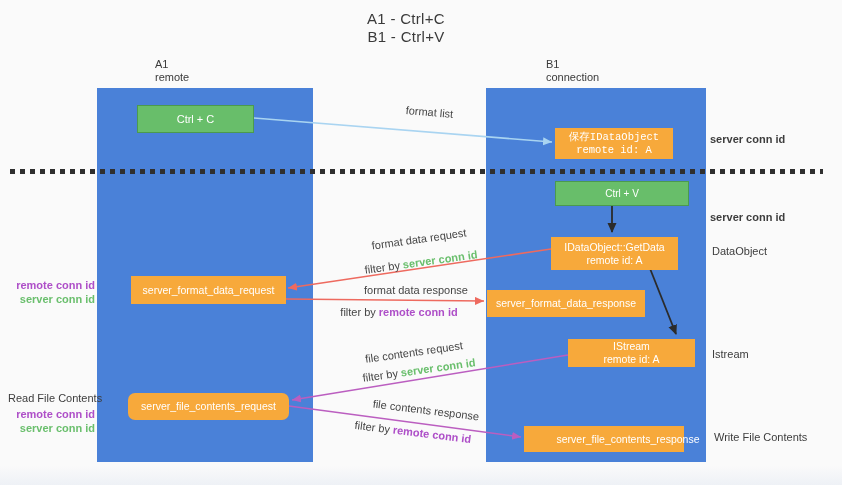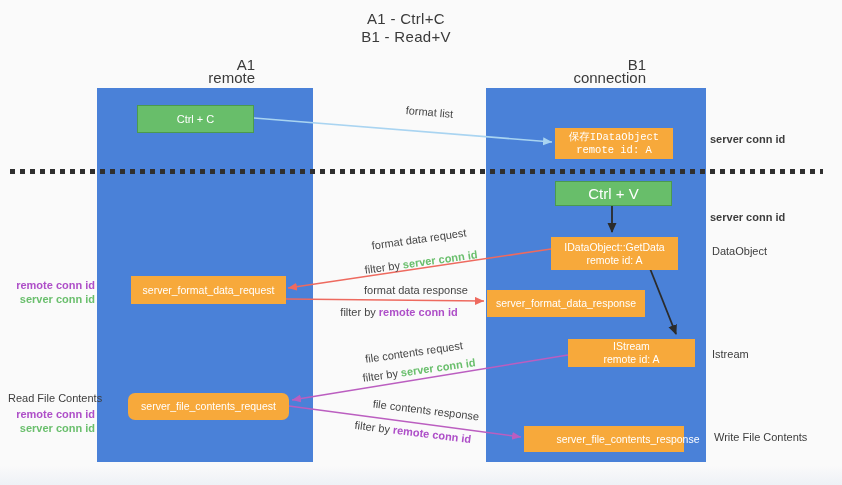--- a/index.html
+++ b/index.html
@@ -1,20 +1,20 @@
 <!DOCTYPE html>
 <html><head>
 <meta charset="utf-8">
 <style>
   html,body{margin:0;padding:0;background:#fafafa;}
   .canvas{position:relative;width:842px;height:485px;background:linear-gradient(#fafafa 96%,#eef1f6);
           font-family:"Liberation Sans",sans-serif;overflow:hidden;}
   .abs{position:absolute;}
   .title{font-size:15px;color:#3a3a3a;line-height:18px;text-align:center;letter-spacing:.3px;}
-  .colhdr{font-size:15px;color:#3a3a3a;line-height:13px;text-align:right;}
+  .colhdr{font-size:11px;color:#3a3a3a;line-height:13px;text-align:left;}
   .lane{background:#4a81d8;}
   .dotted{height:5px;background-image:repeating-linear-gradient(to right,#2f2f2f 0 5px,transparent 5px 10px);}
   .node{display:flex;flex-direction:column;align-items:center;justify-content:center;
         color:#fff;text-align:center;font-size:10.5px;line-height:13px;box-sizing:border-box;white-space:nowrap;}
   .green{background:#68be6a;border:1px solid rgba(40,110,45,.45);}
   .orange{background:#f7a93b;}
   .lbl{font-size:11px;color:#454545;white-space:nowrap;text-align:center;}
   .bgreen{color:#6abf6d;font-weight:bold;}
   .bpurple{color:#ae4fc8;font-weight:bold;}
   .side{font-size:11px;color:#3d3d3d;white-space:nowrap;}
@@ -24,21 +24,21 @@
   .fb{margin-right:3px;}
   .right{text-align:right;line-height:14px;}
 </style>
 </head>
 <body>
 
 <div class="canvas">
 
   <div class="abs title" style="left:306px;top:10px;width:200px;">
     <div>A1 - Ctrl+C</div>
-    <div>B1 - Read+V</div>
+    <div>B1 - Ctrl+V</div>
   </div>
 
   <div class="abs colhdr" style="left:155px;top:58px;width:100px;">
     <div>A1</div>
     <div>remote</div>
   </div>
   <div class="abs colhdr" style="left:546px;top:58px;width:100px;">
     <div>B1</div>
     <div>connection</div>
   </div>
@@ -74,21 +74,21 @@
 
   <div class="abs node green" style="left:137px;top:105px;width:117px;height:28px;font-size:11px;">
     <span>Ctrl + C</span>
   </div>
 
   <div class="abs node orange" style="left:555px;top:128px;width:118px;height:31px;font-family:Liberation Mono, monospace;">
     <span>保存IDataObject</span>
     <span>remote id: A</span>
   </div>
 
-  <div class="abs node green" style="left:555px;top:181px;width:117px;height:25px;font-size:15px;text-align:center;">
+  <div class="abs node green" style="left:555px;top:181px;width:134px;height:25px;font-size:10px;text-align:center;">
     <span>Ctrl + V</span>
   </div>
 
   <div class="abs node orange" style="left:551px;top:237px;width:127px;height:33px;">
     <span>IDataObject::GetData</span>
     <span>remote id: A</span>
   </div>
 
   <div class="abs node orange" style="left:487px;top:290px;width:158px;height:27px;">
     <span>server_format_data_response</span>

